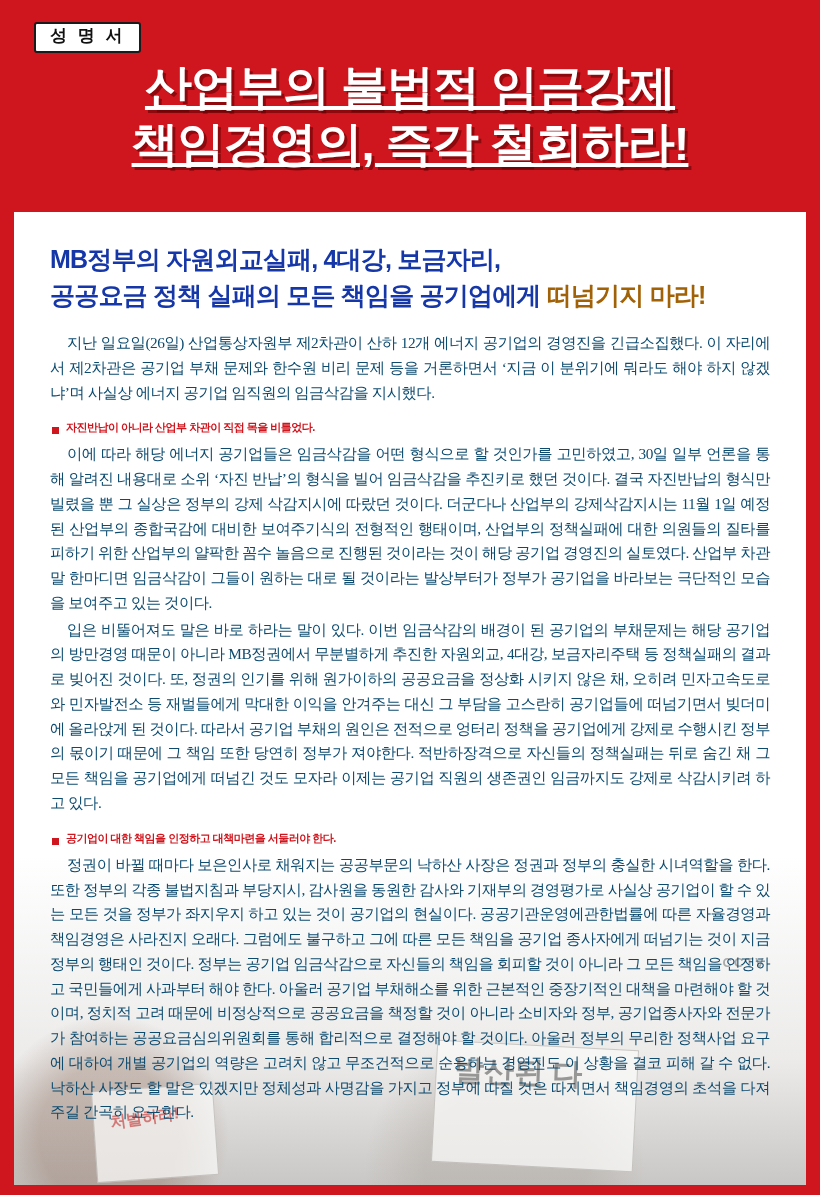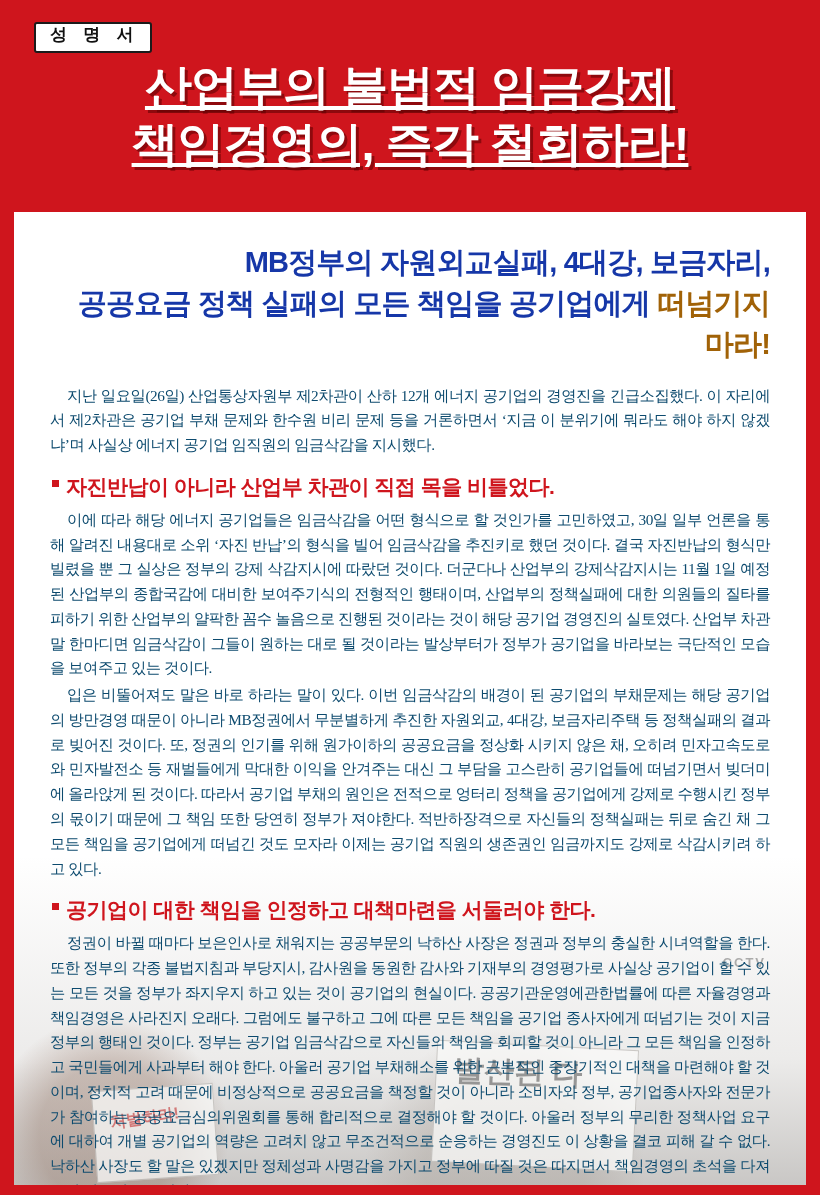--- a/index.html
+++ b/index.html
@@ -45,21 +45,21 @@
   }
 
   .badge {
     position: absolute;
     left: 20px;
     top: 12px;
     background: #ffffff;
     border: 2px solid #1b1b1b;
     border-radius: 3px;
     padding: 3px 14px 5px 14px;
-    font-family: Liberation Mono, monospace;
+    font-family: Liberation Sans, sans-serif;
     font-weight: bold;
     font-size: 17px;
     letter-spacing: 3px;
     color: #111111;
     line-height: 1.1;
   }
 
   .headline {
     position: absolute;
     left: 0;
@@ -117,24 +117,24 @@
   .photo-text.t1 { left: 440px; bottom: 92px; font-size: 30px; transform: rotate(2deg); }
   .photo-text.t2 { left: 96px;  bottom: 56px; font-size: 16px; color: rgba(190,30,30,0.55); transform: rotate(-8deg); }
   .photo-text.t3 { right: 40px; bottom: 215px; font-size: 13px; color: rgba(60,60,60,0.40); letter-spacing: 2px; }
 
   .content {
     position: relative;
     padding: 24px 36px 0 36px;
   }
 
   .subhead {
-    text-align: right;
-    font-family: "Liberation Sans", sans-serif;
-    font-weight: bold;
-    font-size: 29px;
+    text-align: left;
+    font-family: "Liberation Sans", sans-serif;
+    font-weight: bold;
+    font-size: 25px;
     line-height: 1.42;
     color: #1637a8;
     letter-spacing: -0.8px;
     margin: 6px 0 18px 0;
   }
   .subhead .sh2 { display: block; }
   .subhead .accent { color: #a16207; }
 
   p.para {
     margin: 0 0 2px 0;
@@ -143,21 +143,21 @@
     color: #0c4a6e;
     text-align: justify;
     text-indent: 17px;
     letter-spacing: -0.45px;
   }
 
   .bullet {
     margin: 15px 0 7px 0;
     font-family: "Liberation Sans", sans-serif;
     font-weight: bold;
-    font-size: 21px;
+    font-size: 11px;
     color: #cf151d;
     letter-spacing: -0.5px;
     padding-left: 16px;
     position: relative;
   }
   .bullet::before {
     content: "";
     position: absolute;
     left: 2px;
     top: 7px;

